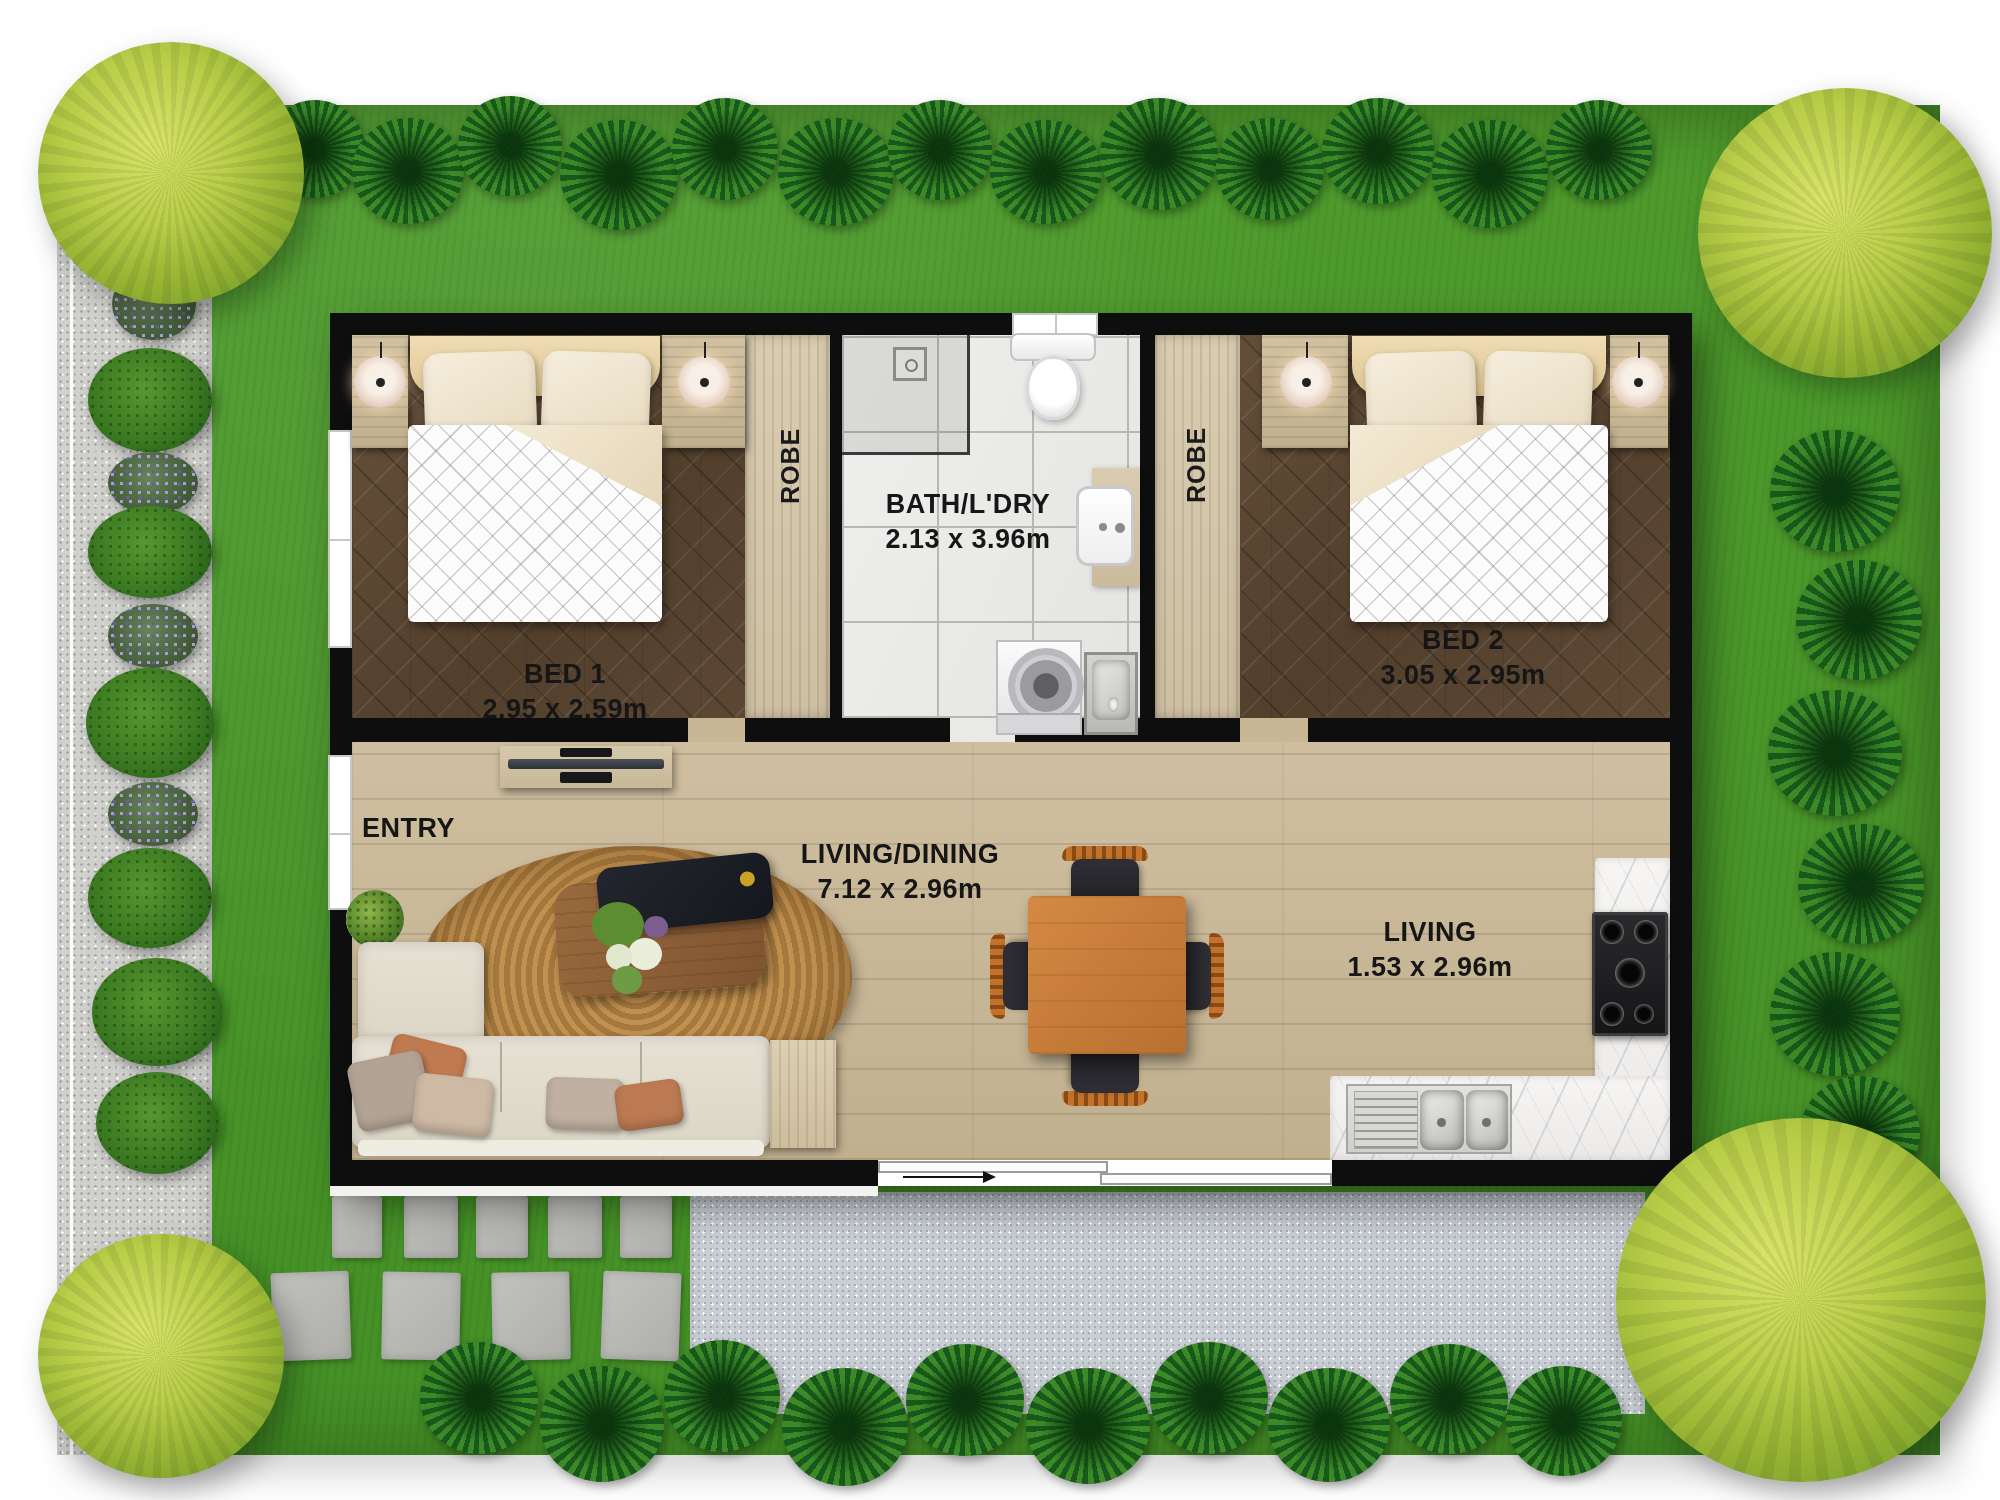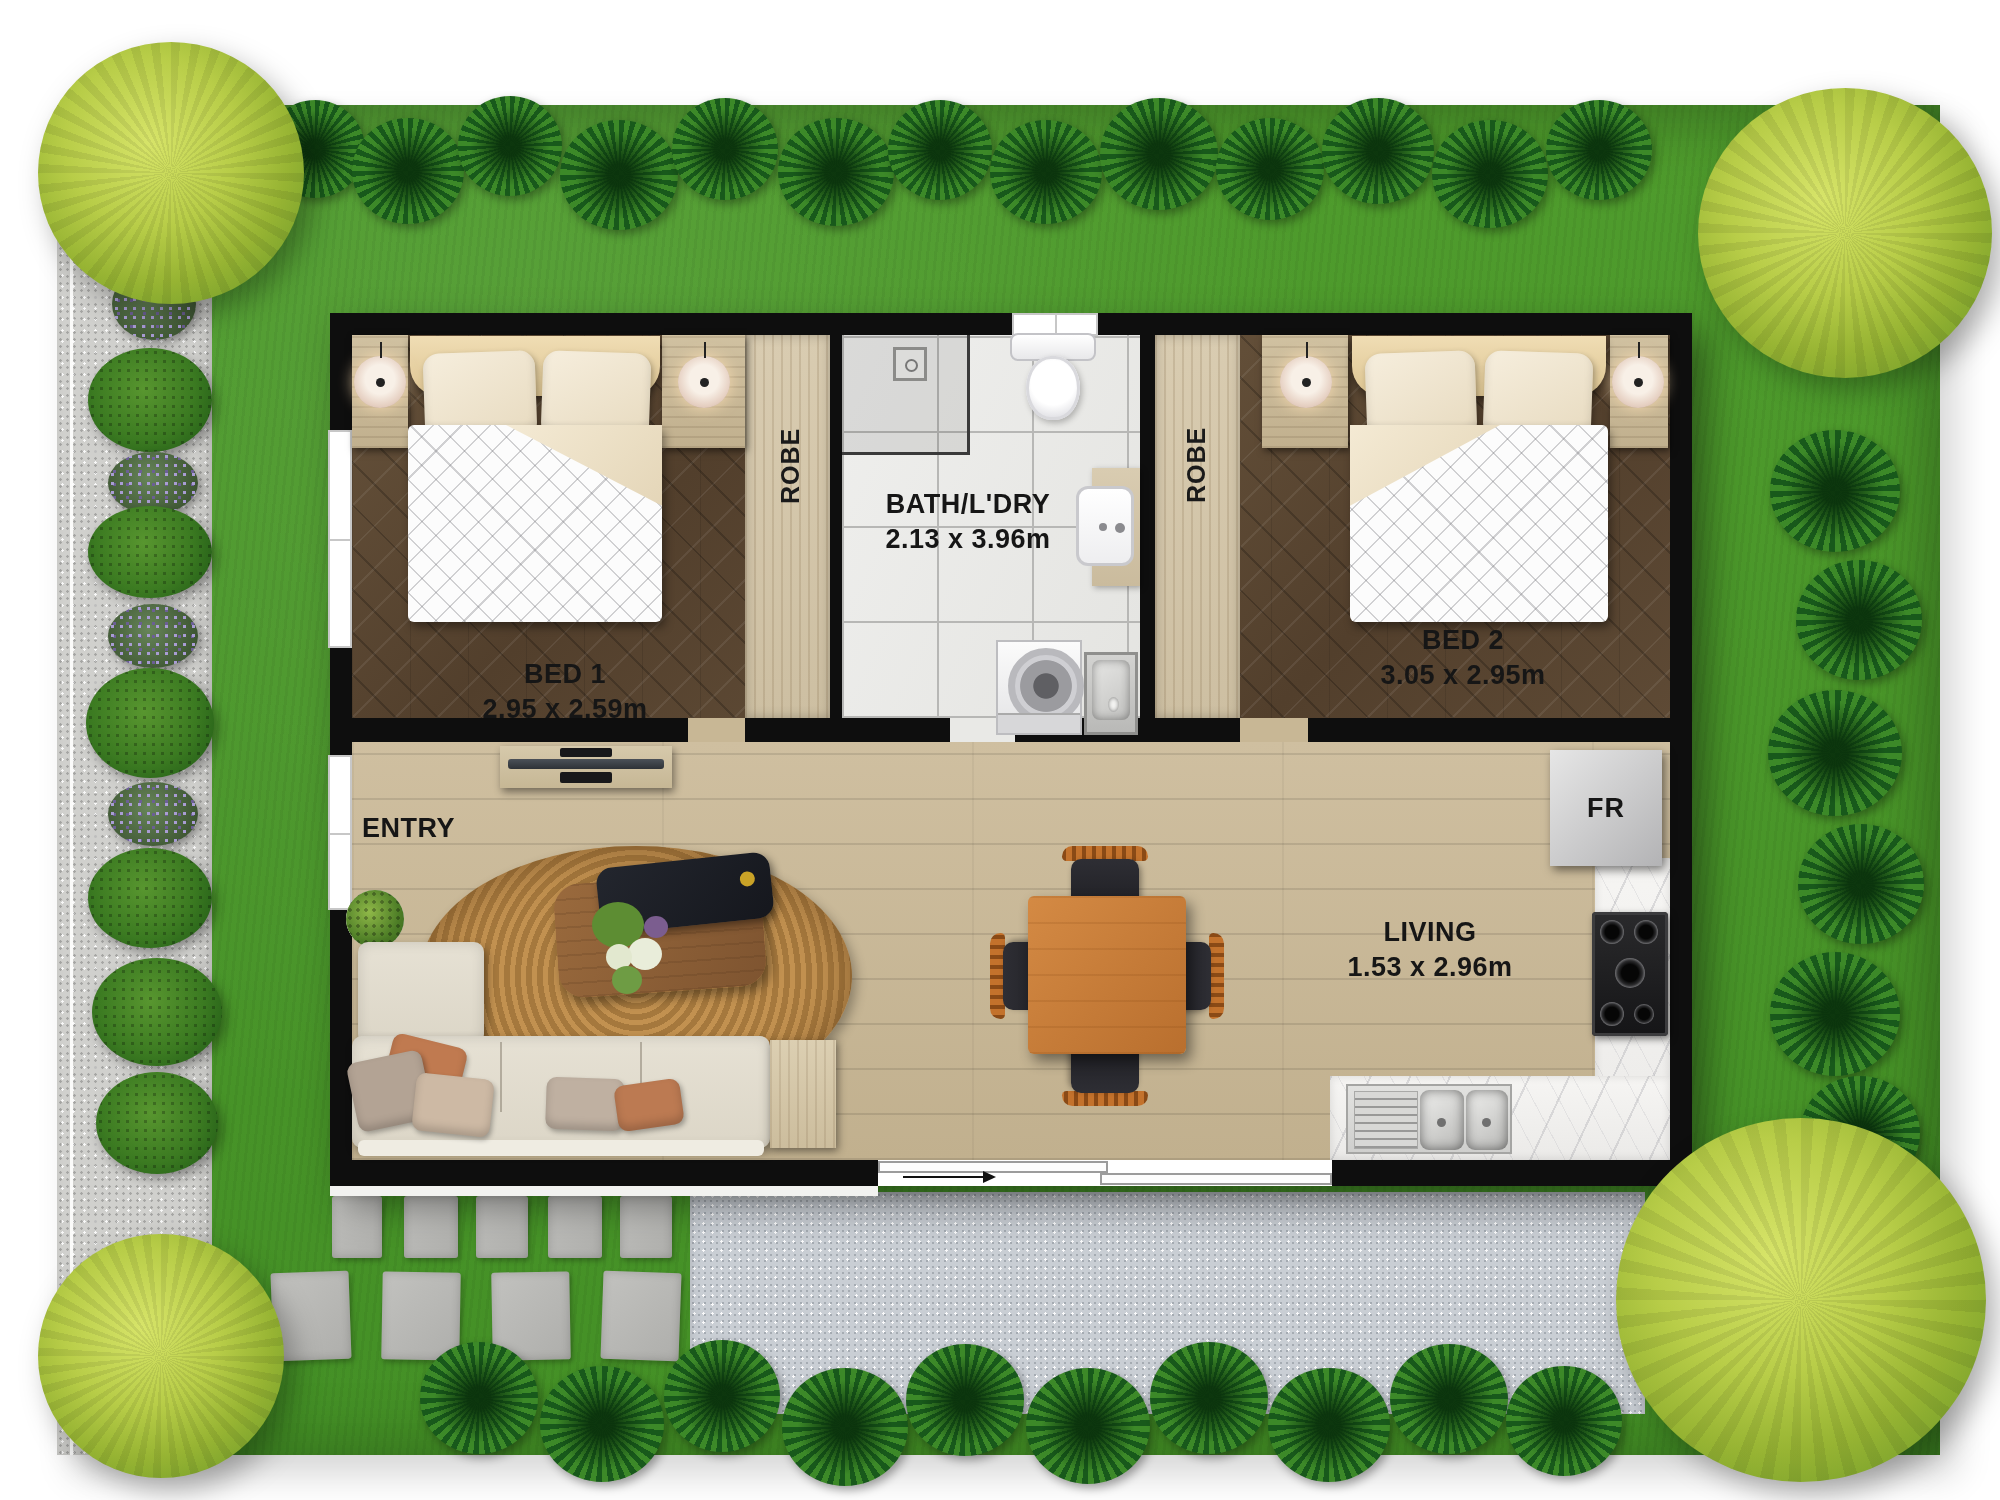--- a/index.html
+++ b/index.html
@@ -363,23 +363,20 @@
   <div class="abs sidetable" style="left:770px;top:1040px;width:66px;height:108px"></div>
 
   <div class="abs chair chair-n" style="left:1062px;top:846px"></div>
   <div class="abs chair chair-s" style="left:1062px;top:1042px"></div>
   <div class="abs chair chair-w" style="left:979px;top:944px"></div>
   <div class="abs chair chair-e" style="left:1149px;top:944px"></div>
   <div class="abs dtable" style="left:1028px;top:896px;width:158px;height:158px"></div>
 
   <div class="abs counter" style="left:1595px;top:858px;width:75px;height:302px"></div>
   <div class="abs counter" style="left:1330px;top:1076px;width:340px;height:84px"></div>
-  <div class="abs fridge" style="left:1550px;top:750px;width:112px;height:116px">
-    <span>FR</span>
-  </div>
   <div class="abs cooktop" style="left:1592px;top:912px;width:76px;height:124px">
     <i class="burner" style="left:8px;top:8px;width:24px;height:24px"></i>
     <i class="burner" style="left:42px;top:8px;width:24px;height:24px"></i>
     <i class="burner" style="left:23px;top:46px;width:30px;height:30px"></i>
     <i class="burner" style="left:8px;top:90px;width:24px;height:24px"></i>
     <i class="burner" style="left:42px;top:92px;width:20px;height:20px"></i>
   </div>
   <div class="abs sink" style="left:1346px;top:1084px;width:166px;height:70px">
     <div class="sink-drainer" style="left:6px;top:5px;width:62px;height:56px"></div>
     <div class="sink-bowl" style="left:72px;top:4px;width:44px;height:60px"></div>
@@ -391,20 +388,24 @@
     <div>2.95 x 2.59m</div>
   </div>
   <div class="abs rlabel" style="left:968px;top:522px">
     <div>BATH/L'DRY</div>
     <div>2.13 x 3.96m</div>
   </div>
   <div class="abs rlabel" style="left:1463px;top:658px">
     <div>BED 2</div>
     <div>3.05 x 2.95m</div>
   </div>
+  <div class="abs rlabel" style="left:900px;top:872px">
+    <div>LIVING/DINING</div>
+    <div>7.12 x 2.96m</div>
+  </div>
   <div class="abs rlabel" style="left:1430px;top:950px">
     <div>LIVING</div>
     <div>1.53 x 2.96m</div>
   </div>
   <div class="abs rlabel left" style="left:362px;top:829px">
     <div>ENTRY</div>
   </div>
   <div class="abs vlabel" style="left:790px;top:466px">ROBE</div>
   <div class="abs vlabel" style="left:1196px;top:465px">ROBE</div>
 

